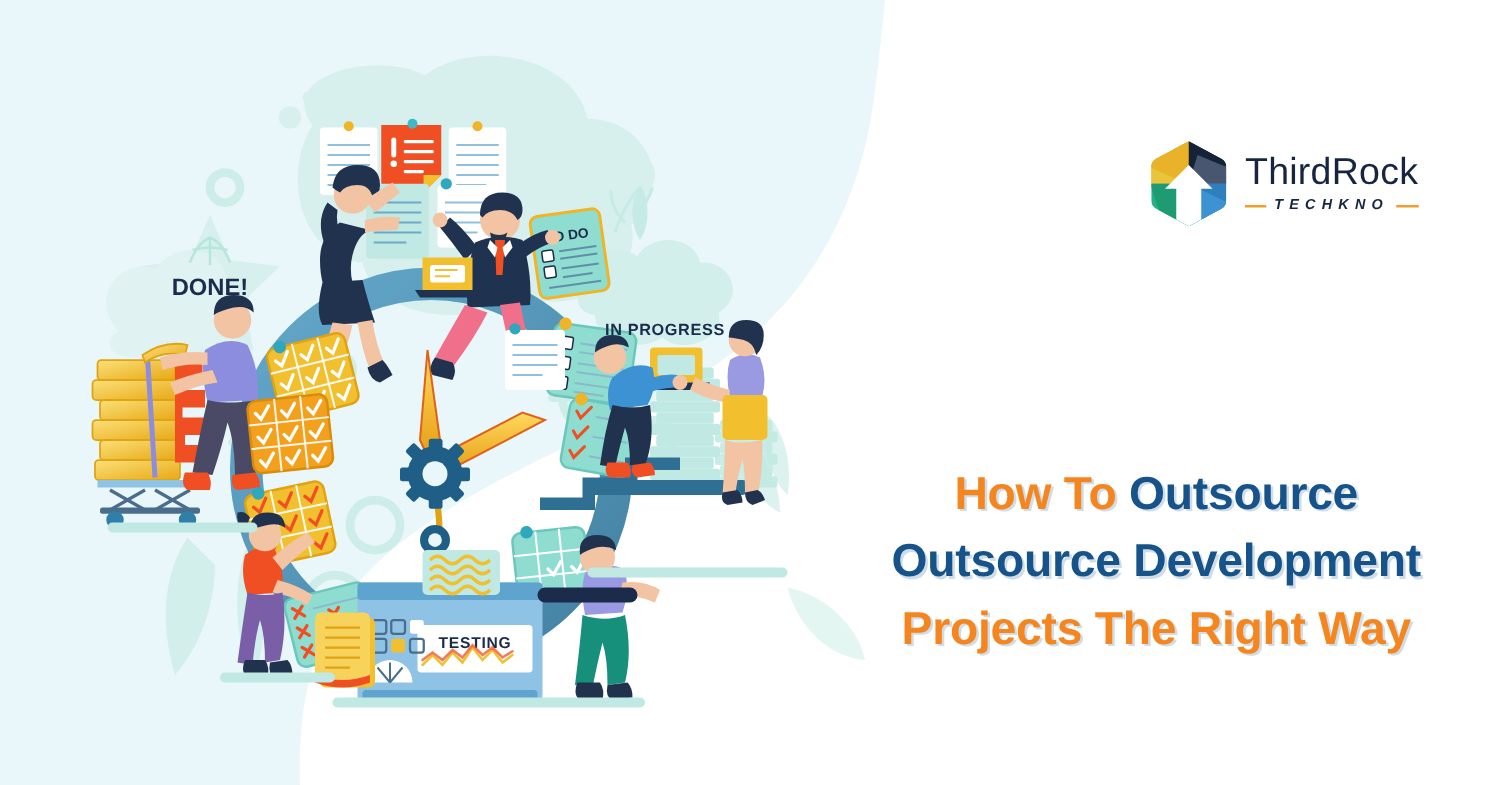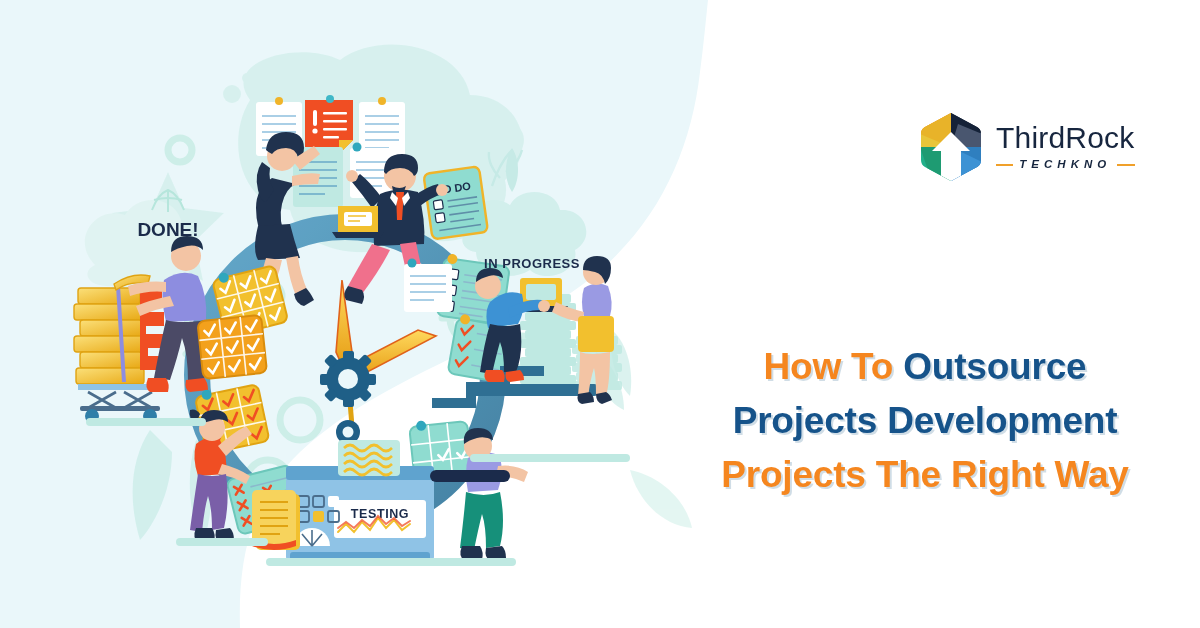--- a/index.html
+++ b/index.html
@@ -17,21 +17,21 @@
   .logo{position:absolute;left:920px;top:112px;display:flex;align-items:center;gap:14px;}
   .logo-mark{width:62px;height:70px;position:relative;}
   .logo-word{display:flex;flex-direction:column;align-items:center;line-height:1;}
   .logo-name{font-family:"Liberation Sans",sans-serif;font-size:30px;letter-spacing:.2px;color:#17263f;font-weight:400;}
   .logo-name .rock{font-weight:400;}
   .logo-sub{display:flex;align-items:center;gap:6px;margin-top:6px;width:100%;font-style:italic;}
   .logo-sub .rule{flex:1;height:2px;background:#f0a02a;}
   .logo-tag{font-size:11.5px;letter-spacing:5px;color:#17263f;font-weight:700;}
 
   
-  .headline{position:absolute;left:690px;top:340px;width:470px;text-align:center;}
+  .headline{position:absolute;left:690px;top:368px;width:470px;text-align:center;}
   .headline .line{
     font-size:37px;font-weight:700;line-height:1.46;letter-spacing:-0.2px;
     text-shadow:2px 2px 0 rgba(150,180,200,.45);
     white-space:nowrap;
   }
   .o{color:#f5861f;}
   .b{color:#16538a;}
 
   
   .illus{position:absolute;left:0;top:0;width:700px;height:628px;}
@@ -579,20 +579,20 @@
         <span class="rule"></span>
       </div>
     </div>
   </div>
 
   <div class="headline">
     <div class="line">
       <span class="o">How To </span><span class="b">Outsource</span>
     </div>
     <div class="line">
-      <span class="b">Projects Development</span>
+      <span class="b">Outsource Development</span>
     </div>
     <div class="line">
       <span class="o">Projects The Right Way</span>
     </div>
   </div>
 
 </div>
 
 </body></html>

